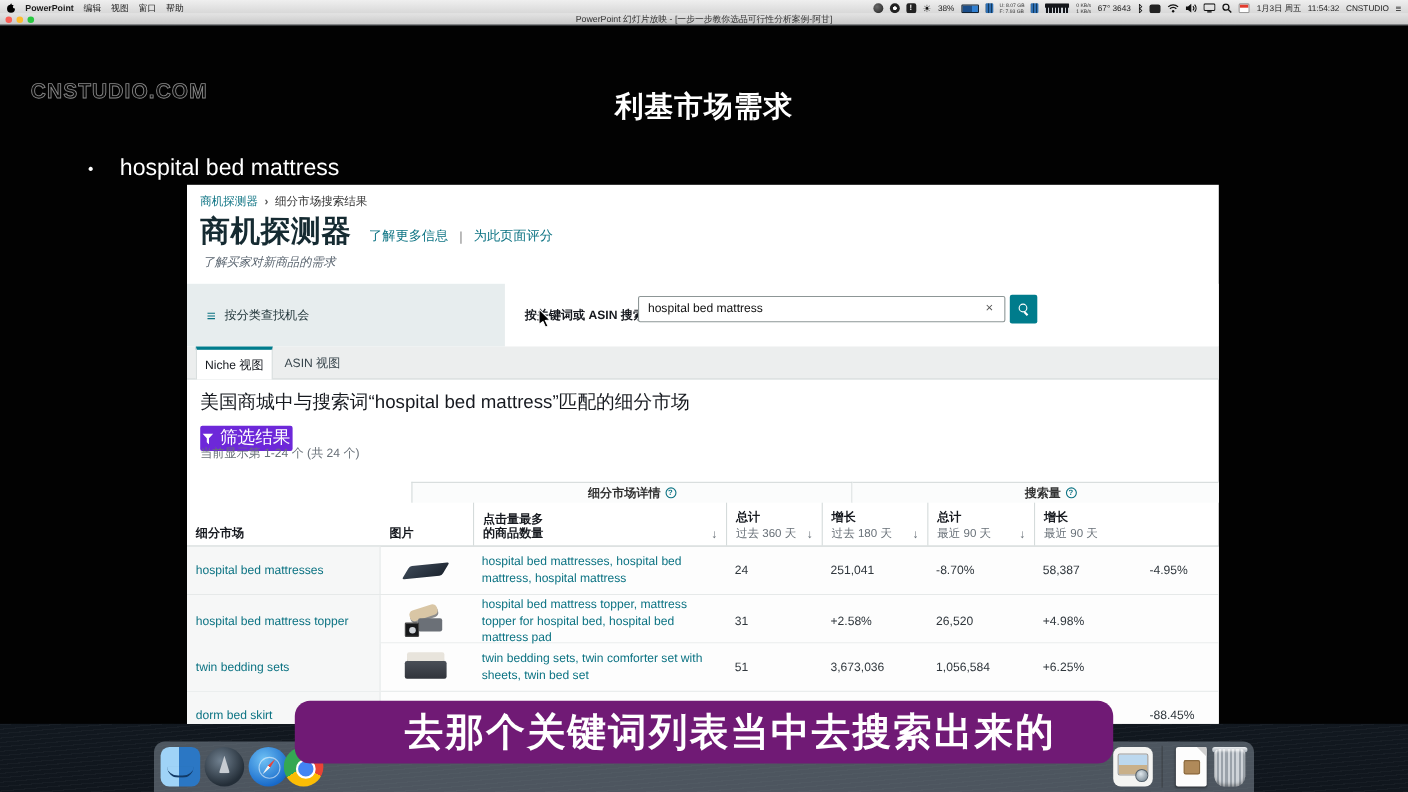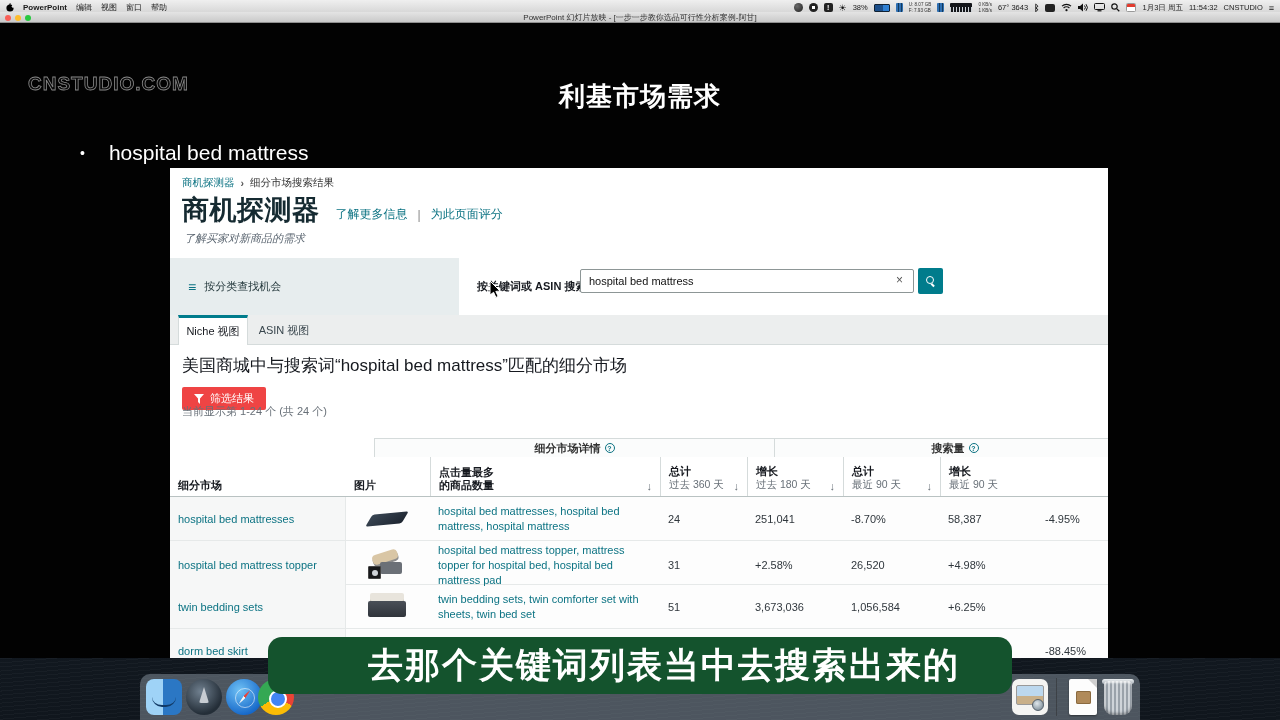--- a/index.html
+++ b/index.html
@@ -65,21 +65,21 @@
   #clear-x{ position:absolute; left:726px; top:15px; font-size:12px; color:#555; cursor:pointer;}
   #search-btn{ position:absolute; left:748px; top:10px; width:25px; height:26px; background:#007c8c; border-radius:2px; display:flex; align-items:center; justify-content:center;}
   .mag{ position:relative; width:10px; height:10px; }
   .mag::before{ content:""; position:absolute; left:0; top:0; width:6px; height:6px; border:1.6px solid #fff; border-radius:50%; }
   .mag::after{ content:""; position:absolute; left:6.5px; top:6.5px; width:4px; height:1.6px; background:#fff; transform:rotate(45deg); transform-origin:0 0;}
   #tabsbar{ position:absolute; left:0; top:147px; width:938px; height:30px; background:#eceeee; border-bottom:1px solid #d5dbdb;}
   .tab{ position:absolute; top:0; height:30px; display:flex; align-items:center; justify-content:center; font-size:11px; }
   #tab-niche{ left:8px; width:70px; background:#fff; border-top:3px solid #007c8c; border-left:1px solid #d5dbdb; border-right:1px solid #d5dbdb; color:#16191f;}
   #tab-asin{ left:79px; width:70px; color:#39464d; }
   #results-heading{ position:absolute; left:12px; top:186px; font-size:17px; color:#16191f; }
-  #filter-btn{ position:absolute; left:12px; top:219px; width:84px; height:23px; background:#ef4444; border-radius:2px; color:#fff; font-size:11px; display:flex; align-items:center; justify-content:center; gap:6px;}
+  #filter-btn{ position:absolute; left:12px; top:219px; width:84px; height:23px; background:#6d28d9; border-radius:2px; color:#fff; font-size:16px; display:flex; align-items:center; justify-content:center; gap:6px;}
   #count{ position:absolute; left:12px; top:236px; font-size:11px; color:#687078; }
   
   #tbl{ position:absolute; left:0; top:270px; width:938px; }
   .grid{ display:grid; grid-template-columns:176px 84px 230px 87px 96px 97px 97px 71px; }
   .ghead{ height:19px; font-size:11px; font-weight:bold; color:#333;margin-left:28px; }
   .gcell{ display:flex; align-items:center; justify-content:center; gap:4px; background:#fbfcfc; border:1px solid #d5dbdb; border-bottom:none;}
   .g1{ grid-column:2/5; } .g2{ grid-column:5/9; border-left:none; }
   .qm{ width:10px; height:10px; border:1px solid #0c7383; border-radius:50%; color:#0c7383; font-size:7px; display:inline-flex; align-items:center; justify-content:center; font-weight:bold;}
   .chead{ height:40px; font-size:11px; color:#16191f; border-bottom:1px solid #b9c2c2; }
   .chead>div{ padding:4px 8px; display:flex; align-items:flex-end; }
@@ -96,21 +96,21 @@
   
   .thumb{ position:relative; width:44px; height:32px; margin:auto;}
   .wedge{ position:absolute; left:4px; top:10px; width:34px; height:12px; background:linear-gradient(135deg,#3a4654,#1d2530); transform:skewX(-35deg) rotate(-6deg); border-radius:2px;}
   .bed2-seat{ position:absolute; left:6px; top:3px; width:26px; height:10px; background:#d9c6a5; border-radius:4px; transform:rotate(-18deg); box-shadow:0 2px 0 #8c8c8c;}
   .bed2-frame{ position:absolute; left:14px; top:13px; width:22px; height:12px; background:#6b7077; border-radius:2px;}
   .bed2-box{ position:absolute; left:2px; top:17px; width:13px; height:13px; background:#17181a; border-radius:1px; border:1px solid #444;}
   .bed2-box::after{ content:""; position:absolute; left:3px; top:3px; width:6px; height:6px; border-radius:50%; background:#cfd3d8;}
   .bed3-head{ position:absolute; left:4px; top:2px; width:34px; height:10px; background:#e8e4dc; border-radius:2px; box-shadow:inset 0 -2px 0 #c9c4ba;}
   .bed3-body{ position:absolute; left:2px; top:10px; width:38px; height:16px; background:linear-gradient(#4a4f57,#30343b); border-radius:2px;}
   
-  #subtitle{ position:absolute; left:268px; top:637px; width:744px; height:57px; background:#14532d; border-radius:14px;
+  #subtitle{ position:absolute; left:268px; top:637px; width:744px; height:57px; background:#701a75; border-radius:14px;
     display:flex; align-items:center; justify-content:center; z-index:40;
     color:#fff; font-size:35px; font-weight:bold; letter-spacing:2px;padding-left:48px; }
   
   #dock{ position:absolute; left:140px; bottom:0; width:1000px; height:46px;
     background:rgba(128,138,150,.55); border-radius:10px 10px 0 0; z-index:10; }
   .dicon{ position:absolute; bottom:5px; width:36px; height:36px; }
   #finder{ left:6px; border-radius:8px; background:linear-gradient(90deg,#9fd3f7 0 46%, #2b77c4 46%); overflow:hidden;}
   #finder::after{ content:""; position:absolute; left:6px; right:6px; bottom:8px; height:8px; border-bottom:2.5px solid #123a66; border-radius:0 0 10px 10px;}
   #launchpad{ left:46px; border-radius:50%; background:radial-gradient(circle at 40% 35%, #70808f, #242e38 70%);}
   #launchpad::after{ content:""; position:absolute; left:13px; top:8px; width:0; height:0; border-left:5px solid transparent; border-right:5px solid transparent; border-bottom:16px solid #c7ccd2; border-radius:2px;}

